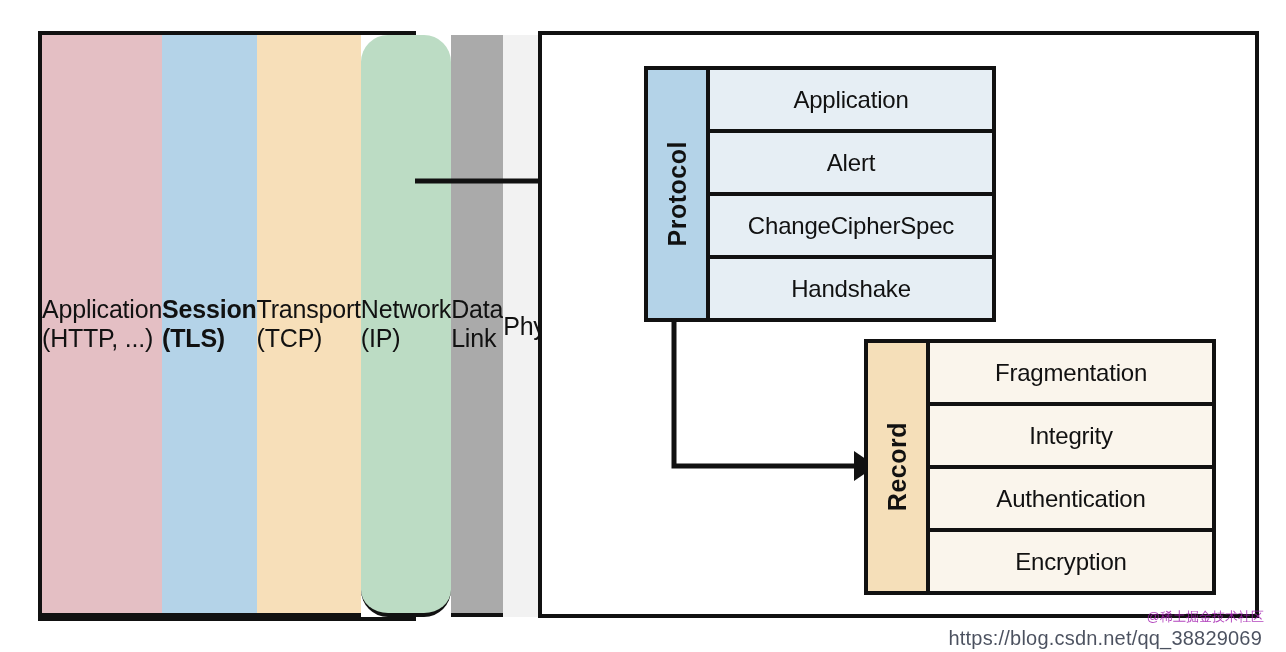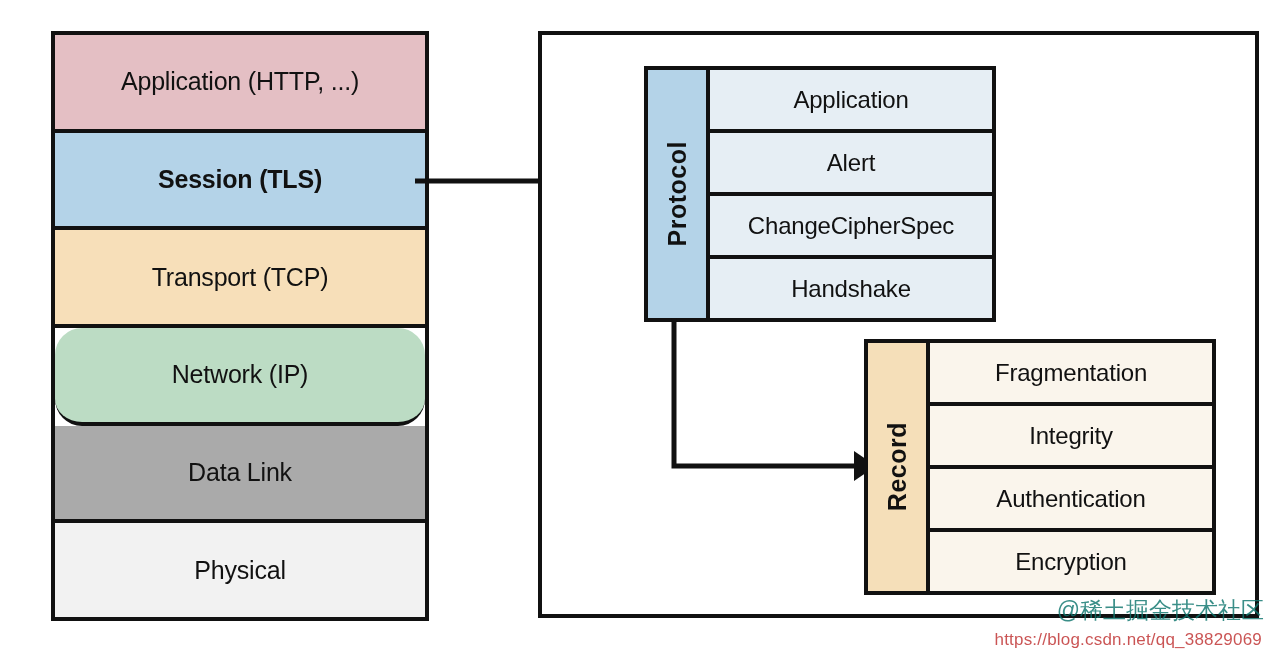--- a/index.html
+++ b/index.html
@@ -16,28 +16,28 @@
     position: relative;
     width: 1286px;
     height: 652px;
     background: #ffffff;
     overflow: hidden;
   }
 
   
   .osi-stack {
     position: absolute;
-    left: 51px;
+    left: 38px;
     top: 31px;
     width: 378px;
     height: 590px;
     border: 4px solid #111111;
     box-sizing: border-box;
     display: flex;
-    flex-direction: column;
+    flex-direction: row;
     background: #ffffff;
   }
   .osi-layer {
     flex: 1 1 0;
     display: flex;
     align-items: center;
     justify-content: center;
     border-bottom: 4px solid #111111;
     box-sizing: border-box;
     font-size: 25px;
@@ -129,31 +129,31 @@
 
   
   .connector {
     position: absolute;
     pointer-events: none;
   }
   .watermark {
     position: absolute;
     right: 22px;
     bottom: 26px;
-    font-size: 23px;
-    color: #0f766e;
+    font-size: 13px;
+    color: #a21caf;
     opacity: 0.82;
     white-space: nowrap;
   }
   .watermark-url {
     position: absolute;
     right: 24px;
     bottom: 2px;
-    font-size: 17px;
-    color: #b91c1c;
+    font-size: 20px;
+    color: #0f172a;
     opacity: 0.75;
     white-space: nowrap;
     letter-spacing: 0.2px;
   }
 </style>
 </head>
 <body>
 
 <div id="canvas">
 

